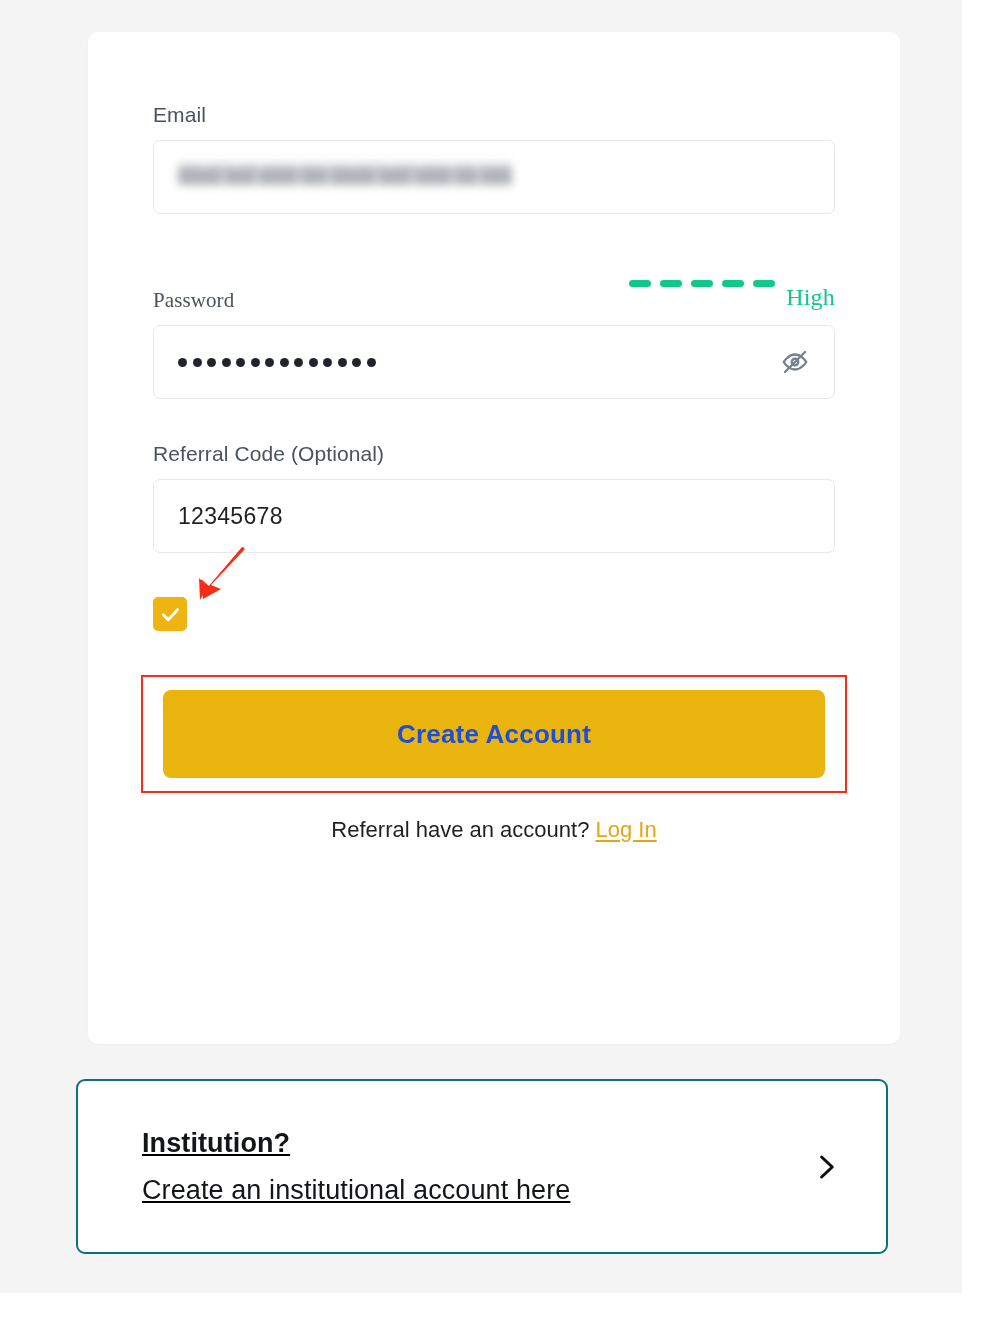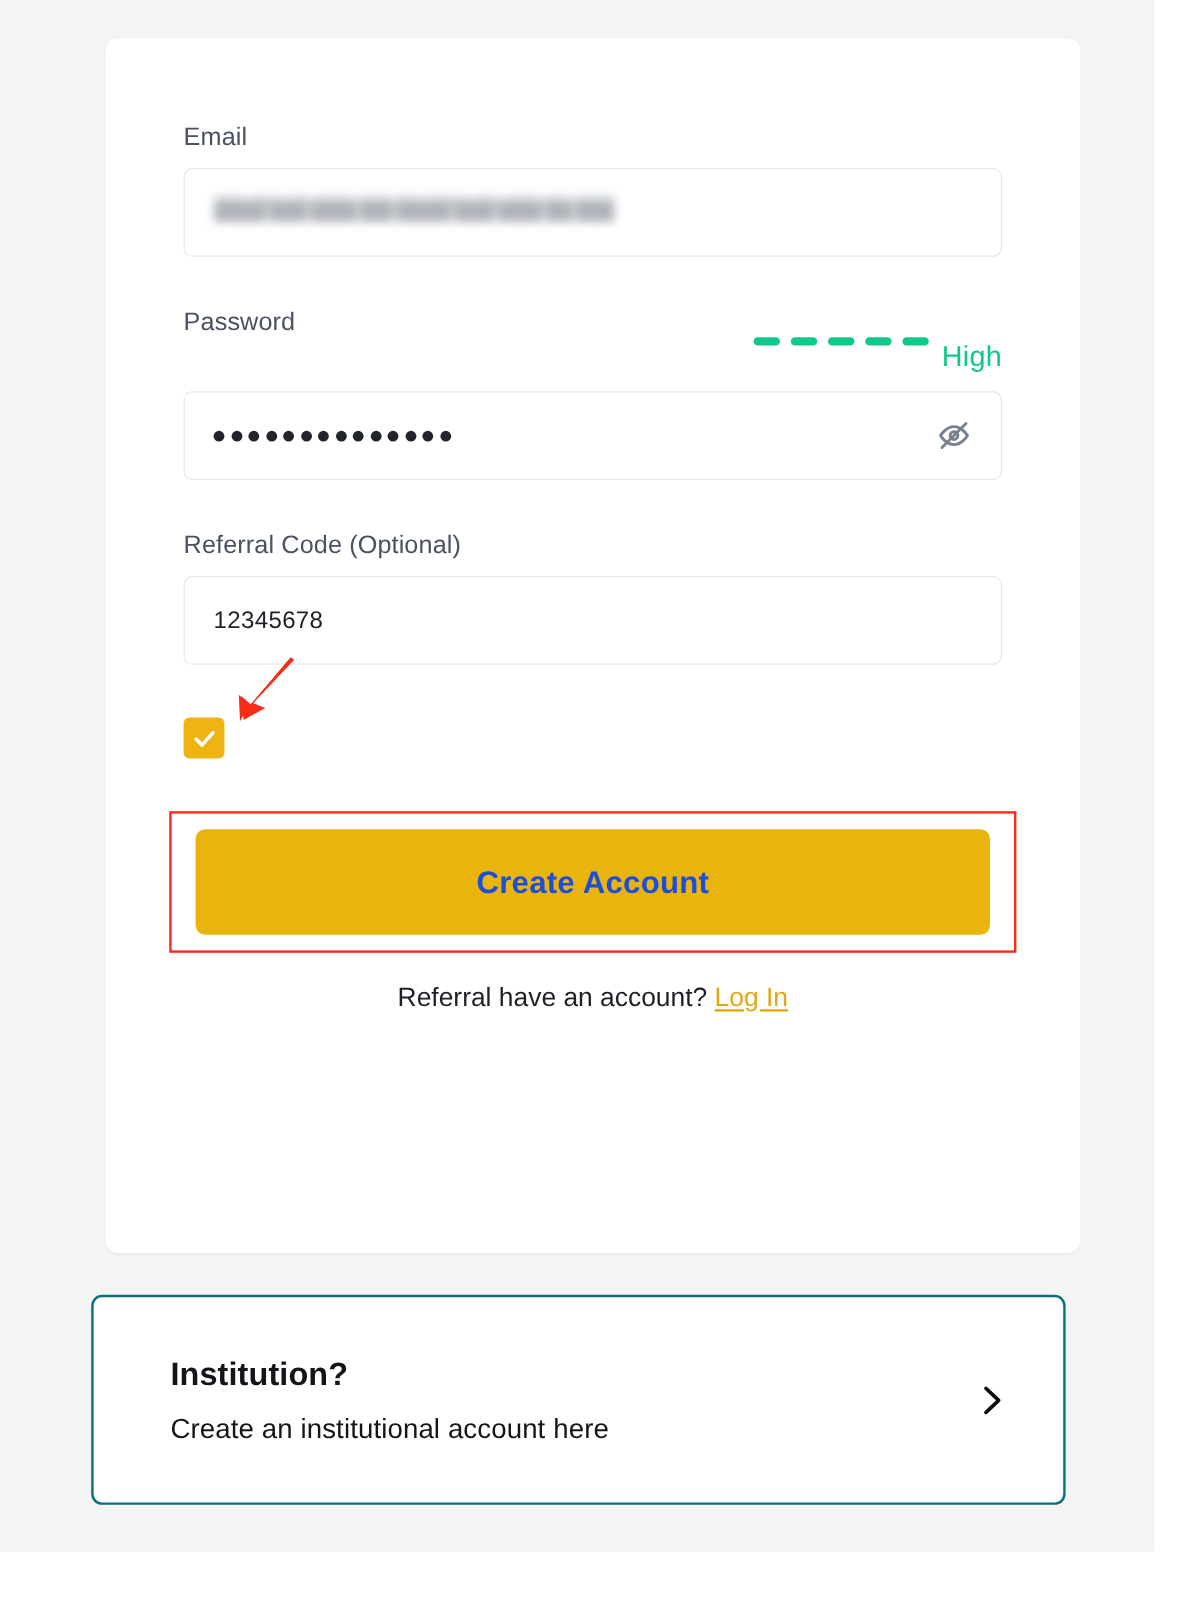--- a/index.html
+++ b/index.html
@@ -58,21 +58,21 @@
     height: 74px;
     border: 1px solid #e7e8ea;
     border-radius: 7px;
     background: #ffffff;
     display: flex;
     align-items: center;
     padding: 0 24px;
   }
 
   .input-value {
-    font-size: 20px;
+    font-size: 23px;
     color: #1e2026;
     font-weight: 400;
     letter-spacing: .3px;
   }
 
   
   .blurred-email {
     width: 338px;
     height: 30px;
     position: relative;
@@ -108,22 +108,23 @@
     top: 50%;
     transform: translateY(-50%);
     width: 34px; height: 34px;
     display: flex; align-items: center; justify-content: center;
     cursor: pointer;
   }
 
   
   .pwd-header {
     display: flex;
-    align-items: flex-start;
+    align-items: flex-end;
     justify-content: space-between;
+    font-family: Liberation Serif, serif;
   }
   .strength-wrap {
     display: flex;
     align-items: center;
     gap: 11px;
     padding-bottom: 2px;
   }
   .strength-bars { display: flex; gap: 9px; }
   .strength-bars i {
     display: block;
@@ -232,30 +233,30 @@
     width: 812px;
     height: 175px;
     background: #ffffff;
     border: 2px solid #09707d;
     border-radius: 9px;
     display: flex;
     align-items: center;
     padding: 0 40px 0 64px;
     cursor: pointer;
   }
-  .inst-texts { flex: 1 1 auto; }
+  .inst-texts { flex: 1 1 auto; text-decoration: underline; }
   .inst-title {
     font-size: 27px;
     font-weight: 700;
     color: #131519;
     letter-spacing: .1px;
   }
   .inst-sub {
     margin-top: 16px;
-    font-size: 23px;
+    font-size: 27px;
     font-weight: 400;
     color: #131519;
     letter-spacing: .1px;
   }
   .chevron-right {
     flex: 0 0 auto;
     width: 40px; height: 40px;
     display: flex; align-items: center; justify-content: center;
   }
 </style>

